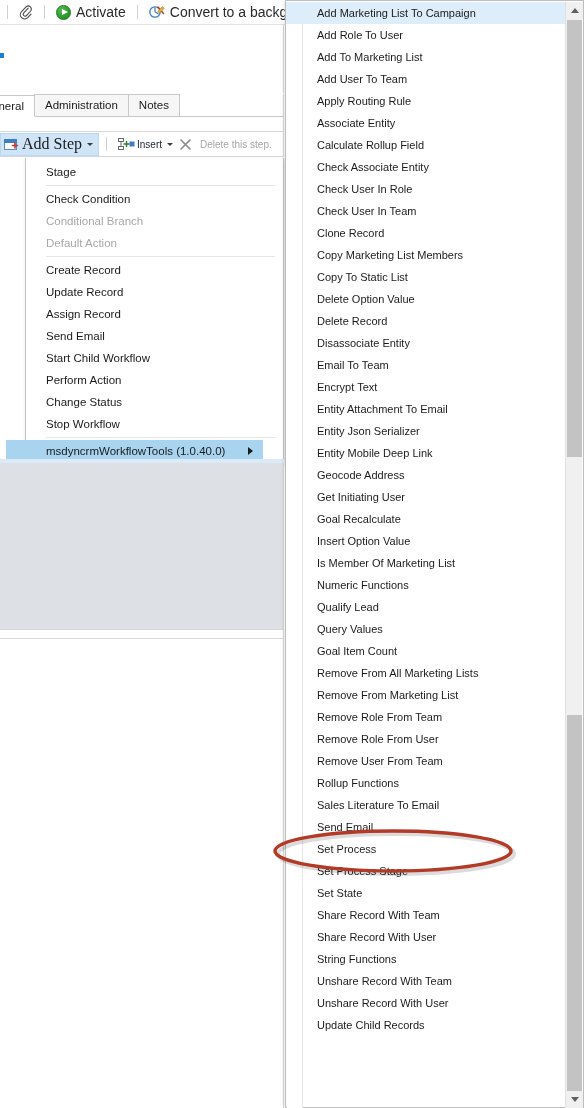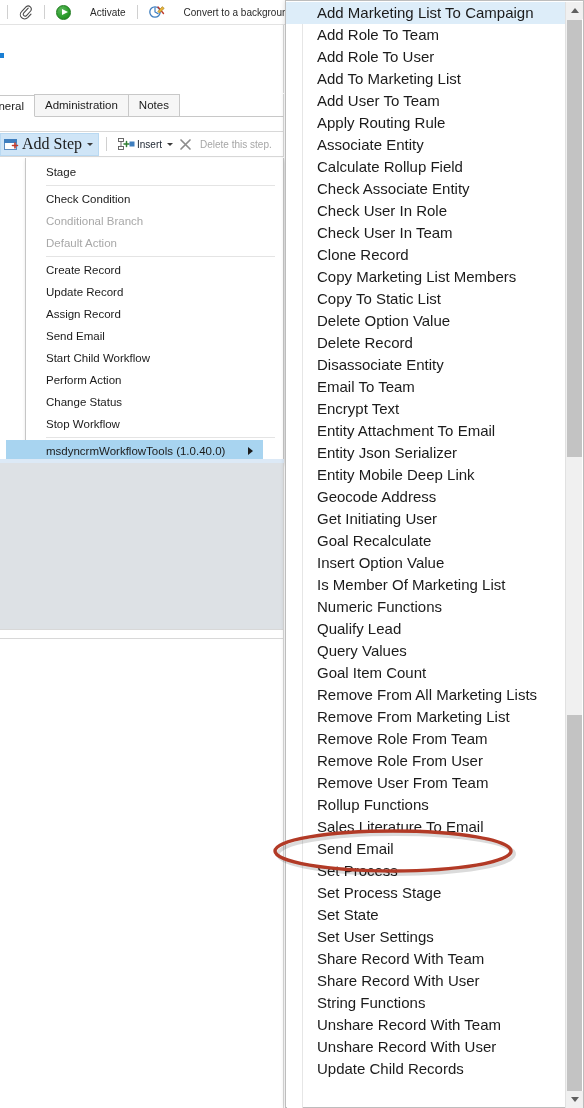--- a/index.html
+++ b/index.html
@@ -47,22 +47,21 @@
     margin: 0 7px;
     flex: 0 0 auto;
   }
   .cmd-btn {
     display: flex;
     align-items: center;
     height: 22px;
     padding: 0 4px;
     flex: 0 0 auto;
     color: #2a2a2a;
-    font-size: 10px;
-    gap: 14px;
+    font-size: 14px;
   }
   .cmd-label { margin-left: 5px; }
 
   
   .clip-ico {
     width: 14px; height: 15px;
     position: relative;
     flex: 0 0 auto;
   }
   .clip-ico svg { display:block; }
@@ -325,21 +324,21 @@
     position: absolute;
     left: 17px; top: 1px;
     right: 18px;
     top: 1px;
     width: 263px;
   }
   .fly-row {
     height: 22px;
     line-height: 22px;
     padding-left: 14px;
-    font-size: 15px;
+    font-size: 11px;
     color: #1b1b1b;
     white-space: nowrap;
     box-sizing: border-box;
   }
   .fly-row.selected {
     background: #ddedf9;
     margin-left: -17px;
     padding-left: 31px;
     width: 281px;
   }
@@ -500,21 +499,20 @@
   <div id="canvas-topline"></div>
   <div id="canvas-grey"></div>
   <div id="canvas-bottom"></div>
   <div id="canvas-rest"></div>
 </div>
 
 <div id="flyout">
   <div id="flyout-gutter"></div>
   <div id="flyout-list">
       <div class="fly-row selected"><span>Add Marketing List To Campaign</span></div>
-      <div class="fly-row"><span>Add Role To Team</span></div>
       <div class="fly-row"><span>Add Role To User</span></div>
       <div class="fly-row"><span>Add To Marketing List</span></div>
       <div class="fly-row"><span>Add User To Team</span></div>
       <div class="fly-row"><span>Apply Routing Rule</span></div>
       <div class="fly-row"><span>Associate Entity</span></div>
       <div class="fly-row"><span>Calculate Rollup Field</span></div>
       <div class="fly-row"><span>Check Associate Entity</span></div>
       <div class="fly-row"><span>Check User In Role</span></div>
       <div class="fly-row"><span>Check User In Team</span></div>
       <div class="fly-row"><span>Clone Record</span></div>
@@ -541,21 +539,20 @@
       <div class="fly-row"><span>Remove From Marketing List</span></div>
       <div class="fly-row"><span>Remove Role From Team</span></div>
       <div class="fly-row"><span>Remove Role From User</span></div>
       <div class="fly-row"><span>Remove User From Team</span></div>
       <div class="fly-row"><span>Rollup Functions</span></div>
       <div class="fly-row"><span>Sales Literature To Email</span></div>
       <div class="fly-row"><span>Send Email</span></div>
       <div class="fly-row"><span>Set Process</span></div>
       <div class="fly-row"><span>Set Process Stage</span></div>
       <div class="fly-row"><span>Set State</span></div>
-      <div class="fly-row"><span>Set User Settings</span></div>
       <div class="fly-row"><span>Share Record With Team</span></div>
       <div class="fly-row"><span>Share Record With User</span></div>
       <div class="fly-row"><span>String Functions</span></div>
       <div class="fly-row"><span>Unshare Record With Team</span></div>
       <div class="fly-row"><span>Unshare Record With User</span></div>
       <div class="fly-row"><span>Update Child Records</span></div>
     </div>
 
   <div id="fly-scroll">
     <div class="sb-arrow up"></div>

